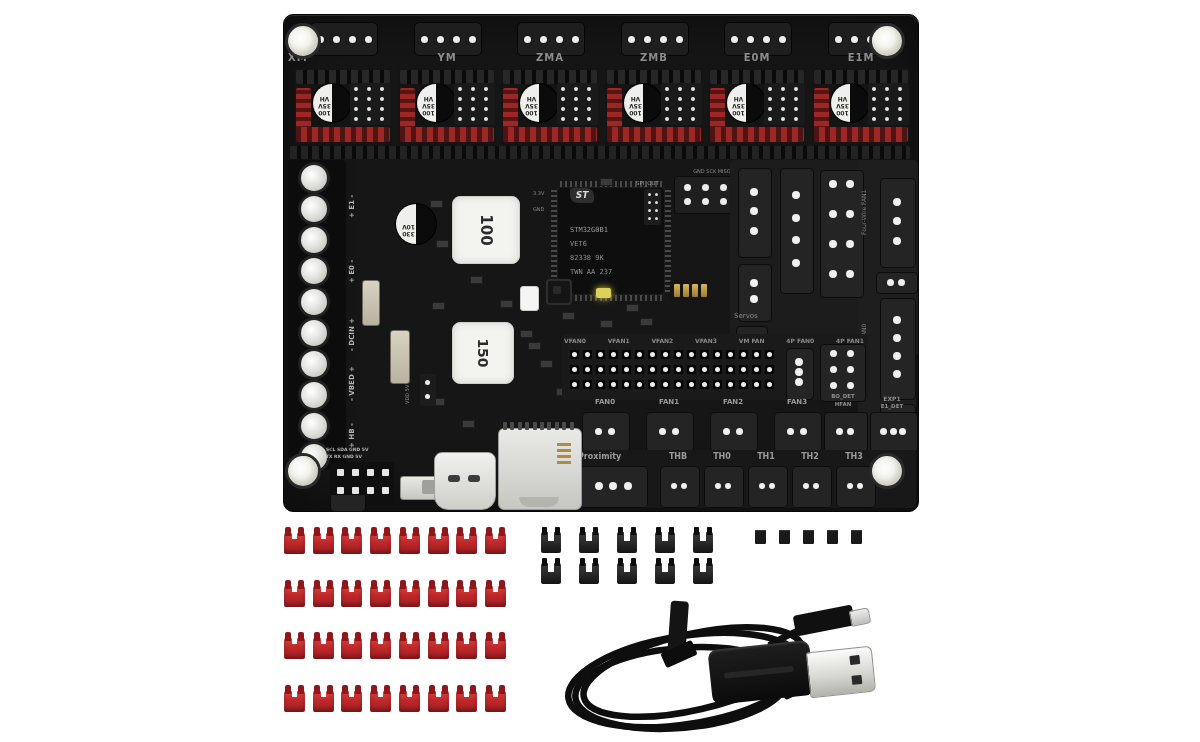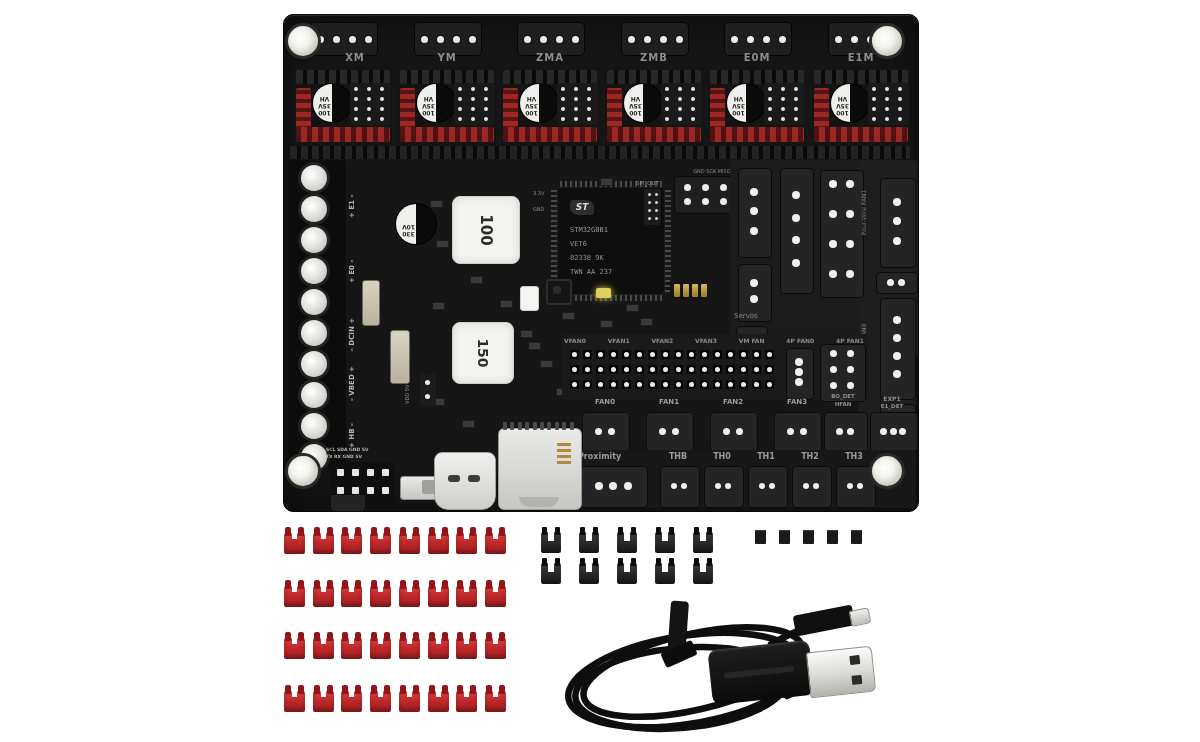--- a/index.html
+++ b/index.html
@@ -13,21 +13,21 @@
 
 <div class="canvas" id="cv">
     <div style="position: absolute; left: 283px; top: 14px; width: 634px; height: 496px; background: rgb(22, 22, 22); border-radius: 10px; border: 1px solid rgb(6, 6, 6); box-shadow: rgb(44, 44, 44) 0px 1px 0px inset, rgba(0, 0, 0, 0.55) 0px 0px 60px inset;"></div>
     <div style="position: absolute; left: 290px; top: 146px; width: 620px; height: 13px; border-radius: 2px; background: repeating-linear-gradient(90deg, rgb(35, 35, 35) 0px, rgb(35, 35, 35) 7px, rgb(10, 10, 10) 7px, rgb(10, 10, 10) 11px);"></div>
     <div style="position: absolute; left: 310px; top: 22px; width: 66px; height: 32px; background: rgb(30, 30, 30); border: 1px solid rgb(5, 5, 5); border-radius: 5px; display: flex; align-items: center; justify-content: center; gap: 9px;">
       <div style="position: static; width: 7px; height: 7px; border-radius: 50%; background: rgb(237, 237, 237); box-shadow: rgb(0, 0, 0) 0px 0px 2px;"></div>
       <div style="position: static; width: 7px; height: 7px; border-radius: 50%; background: rgb(237, 237, 237); box-shadow: rgb(0, 0, 0) 0px 0px 2px;"></div>
       <div style="position: static; width: 7px; height: 7px; border-radius: 50%; background: rgb(237, 237, 237); box-shadow: rgb(0, 0, 0) 0px 0px 2px;"></div>
       <div style="position: static; width: 7px; height: 7px; border-radius: 50%; background: rgb(237, 237, 237); box-shadow: rgb(0, 0, 0) 0px 0px 2px;"></div>
     </div>
-    <div style="position: absolute; left: 306px; top: 52px; width: 98px; text-align: center; font-size: 10px; font-weight: bold; color: rgb(141, 141, 141); letter-spacing: 1px;">XM</div>
+    <div style="position: absolute; left: 288px; top: 52px; width: 98px; text-align: left; font-size: 10px; font-weight: bold; color: rgb(141, 141, 141); letter-spacing: 1px;">XM</div>
     <div style="position: absolute; left: 294px; top: 68px; width: 98px; height: 78px; background: rgb(20, 20, 20); border-radius: 3px;"></div>
     <div style="position: absolute; left: 296px; top: 70px; width: 94px; height: 14px; border-radius: 2px; background: repeating-linear-gradient(90deg, rgb(39, 39, 39) 0px, rgb(39, 39, 39) 7px, rgb(10, 10, 10) 7px, rgb(10, 10, 10) 11px);"></div>
     <div style="position: absolute; left: 296px; top: 88px; width: 15px; height: 42px; background: repeating-linear-gradient(0deg, rgba(0, 0, 0, 0.45) 0px, rgba(0, 0, 0, 0.45) 4px, transparent 4px, transparent 9px) rgb(156, 39, 36); border-radius: 2px;"></div>
     <div style="position: absolute; left: 296px; top: 127px; width: 94px; height: 15px; background: repeating-linear-gradient(90deg, rgba(0, 0, 0, 0.5) 0px, rgba(0, 0, 0, 0.5) 5px, transparent 5px, transparent 11px) rgb(156, 39, 36); border-radius: 2px;"></div>
     <div style="position: absolute; left: 313px; top: 84px; width: 38px; height: 38px; border-radius: 50%; background: rgb(11, 11, 11); box-shadow: rgb(0, 0, 0) 0px 0px 0px 1px;">
       <div style="position: absolute; left: 0px; top: 0px; width: 19px; height: 38px; border-radius: 19px 0px 0px 19px; background: rgb(239, 239, 236);"></div>
       <div style="position: absolute; left: 1px; top: 5px; width: 21px; height: 28px; transform: rotate(180deg); font-size: 6px; line-height: 7px; color: rgb(43, 43, 43); text-align: center; font-weight: bold;">100 35V VH</div>
     </div>
     <div style="position: absolute; left: 350px; top: 83px; width: 41px; height: 42px; background: rgb(26, 26, 26); border-radius: 2px;"></div>
     <div style="position: absolute; left: 354px; top: 87px; width: 4px; height: 4px; border-radius: 50%; background: rgb(230, 230, 230);"></div>
@@ -194,21 +194,21 @@
     <div style="position: absolute; left: 301px; top: 413px; width: 26px; height: 26px; border-radius: 50%; background: radial-gradient(circle at 40% 38%, rgb(255, 255, 255) 0%, rgb(226, 226, 222) 45%, rgb(185, 185, 178) 100%); box-shadow: rgb(34, 34, 34) 0px 0px 0px 3px;"></div>
     <div style="position: absolute; left: 301px; top: 444px; width: 26px; height: 26px; border-radius: 50%; background: radial-gradient(circle at 40% 38%, rgb(255, 255, 255) 0%, rgb(226, 226, 222) 45%, rgb(185, 185, 178) 100%); box-shadow: rgb(34, 34, 34) 0px 0px 0px 3px;"></div>
     <div class="vtext" style="position: absolute; left: 348px; top: 178px; width: 10px; height: 56px; font-size: 7px; font-weight: bold; color: rgb(179, 179, 179);">+ E1 -</div>
     <div class="vtext" style="position: absolute; left: 348px; top: 243px; width: 10px; height: 56px; font-size: 7px; font-weight: bold; color: rgb(179, 179, 179);">+ E0 -</div>
     <div class="vtext" style="position: absolute; left: 348px; top: 306px; width: 10px; height: 56px; font-size: 7px; font-weight: bold; color: rgb(179, 179, 179);">- DCIN +</div>
     <div class="vtext" style="position: absolute; left: 348px; top: 356px; width: 10px; height: 56px; font-size: 7px; font-weight: bold; color: rgb(179, 179, 179);">- VBED +</div>
     <div class="vtext" style="position: absolute; left: 348px; top: 408px; width: 10px; height: 56px; font-size: 7px; font-weight: bold; color: rgb(179, 179, 179);">+ HB -</div>
     <div style="position: absolute; left: 362px; top: 280px; width: 16px; height: 44px; background: linear-gradient(rgb(216, 210, 194), rgb(185, 178, 160)); border: 1px solid rgb(110, 106, 94); border-radius: 3px;"></div>
     <div style="position: absolute; left: 390px; top: 330px; width: 18px; height: 52px; background: linear-gradient(rgb(216, 210, 194), rgb(185, 178, 160)); border: 1px solid rgb(110, 106, 94); border-radius: 3px;"></div>
     <div style="position: absolute; left: 558px; top: 188px; width: 106px; height: 106px; background: rgb(14, 14, 14); border-radius: 4px; box-shadow: rgb(27, 27, 27) 0px 0px 0px 2px;">
-      <div style="position: absolute; left: 12px; top: 12px; width: 24px; height: 15px; background: rgb(46, 46, 46); border-radius: 3px 8px; color: rgb(220, 220, 220); font-size: 9px; font-weight: bold; text-align: center; line-height: 15px; font-style: italic;">ST</div>
+      <div style="position: absolute; left: 12px; top: 0; width: 24px; height: 15px; background: rgb(46, 46, 46); border-radius: 3px 8px; color: rgb(220, 220, 220); font-size: 9px; font-weight: bold; text-align: center; line-height: 15px; font-style: italic;">ST</div>
       <div style="position: absolute; left: 12px; top: 38px; width: 90px; font-size: 7px; color: rgb(154, 154, 154); font-family: &quot;DejaVu Sans Mono&quot;, monospace;">STM32G0B1</div>
       <div style="position: absolute; left: 12px; top: 52px; width: 90px; font-size: 7px; color: rgb(143, 143, 143); font-family: &quot;DejaVu Sans Mono&quot;, monospace;">VET6</div>
       <div style="position: absolute; left: 12px; top: 66px; width: 90px; font-size: 7px; color: rgb(143, 143, 143); font-family: &quot;DejaVu Sans Mono&quot;, monospace;">82338 9K</div>
       <div style="position: absolute; left: 12px; top: 80px; width: 90px; font-size: 7px; color: rgb(143, 143, 143); font-family: &quot;DejaVu Sans Mono&quot;, monospace;">TWN AA 237</div>
     </div>
     <div style="position: absolute; left: 560px; top: 181px; width: 102px; height: 6px; background: repeating-linear-gradient(90deg, rgb(74, 74, 74) 0px, rgb(74, 74, 74) 2px, transparent 2px, transparent 5px);"></div>
     <div style="position: absolute; left: 560px; top: 295px; width: 102px; height: 6px; background: repeating-linear-gradient(90deg, rgb(74, 74, 74) 0px, rgb(74, 74, 74) 2px, transparent 2px, transparent 5px);"></div>
     <div style="position: absolute; left: 551px; top: 190px; width: 6px; height: 102px; background: repeating-linear-gradient(0deg, rgb(74, 74, 74) 0px, rgb(74, 74, 74) 2px, transparent 2px, transparent 5px);"></div>
     <div style="position: absolute; left: 665px; top: 190px; width: 6px; height: 102px; background: repeating-linear-gradient(0deg, rgb(74, 74, 74) 0px, rgb(74, 74, 74) 2px, transparent 2px, transparent 5px);"></div>
     <div style="position: absolute; left: 533px; top: 190px; width: 24px; font-size: 5px; color: rgb(138, 138, 138);">3.3V</div>

